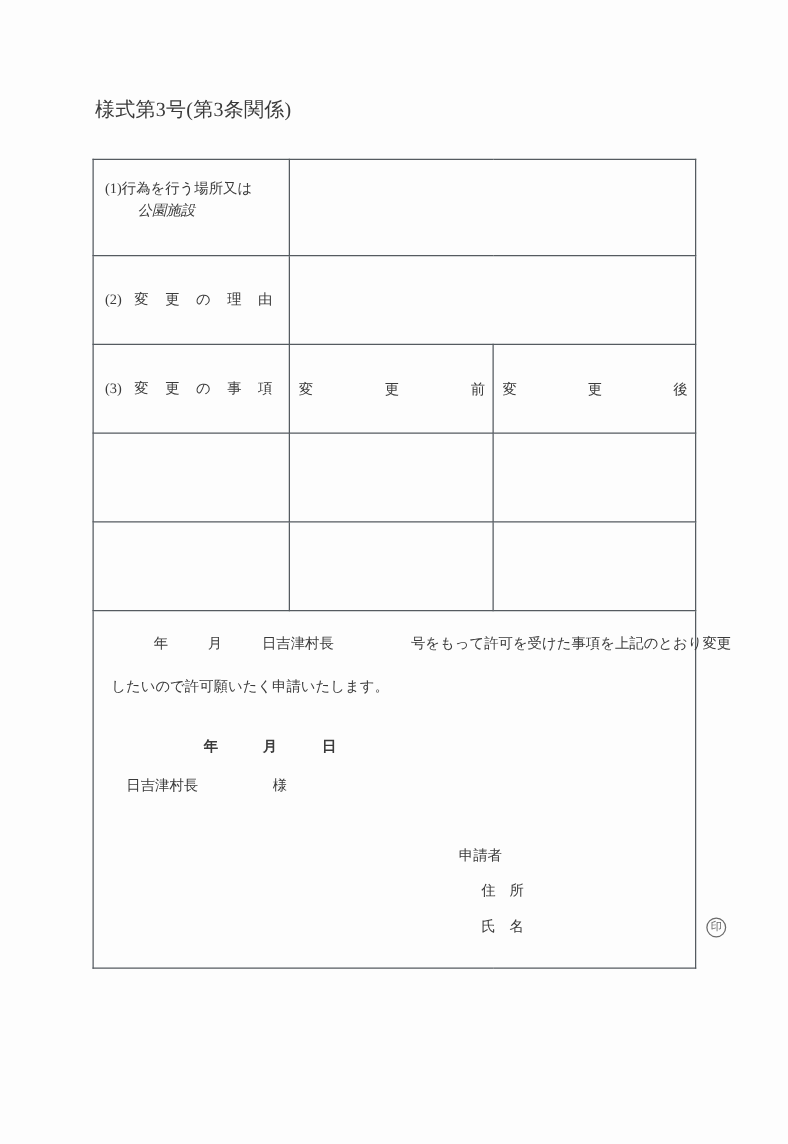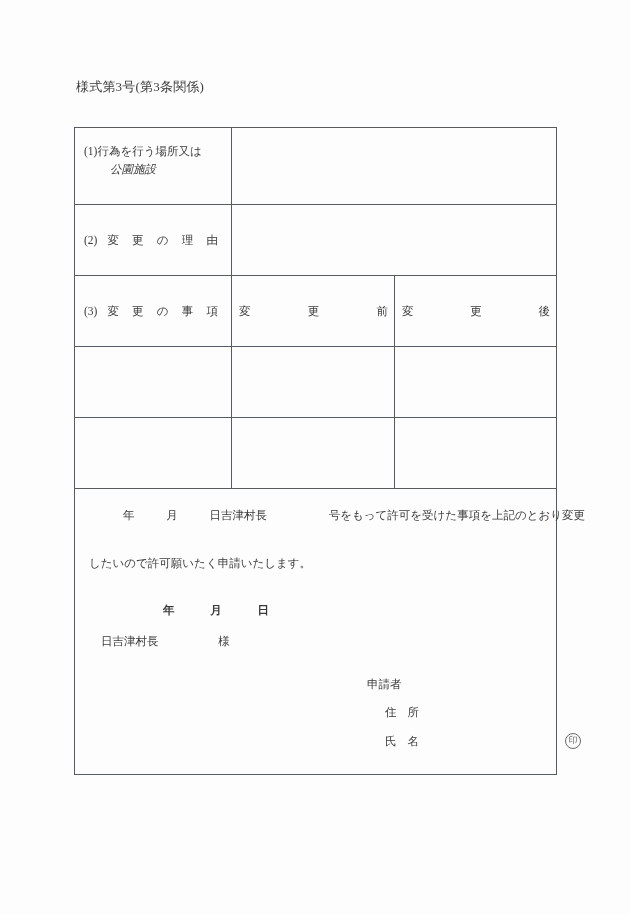--- a/index.html
+++ b/index.html
@@ -20,21 +20,21 @@
     position: absolute;
     inset: 0;
     background: #fdfdfd;
   }
 
   
   .form-code {
     position: absolute;
     left: 76px;
     top: 78px;
-    font-size: 13px;
+    font-size: 16px;
     letter-spacing: 0.2px;
     white-space: nowrap;
   }
   .doc-title {
     position: absolute;
     left: 74px;
     top: 102px;
     width: 482px;
     text-align: center;
     font-size: 12.5px;
@@ -111,42 +111,42 @@
     font-size: 11.5px;
   }
   .para-line1 {
     display: block;
     text-indent: 34px;
     line-height: 1.55;
     white-space: nowrap;
   }
   .para-line2 {
     display: block;
-    margin-top: 30px;
+    margin-top: 17px;
     line-height: 1.55;
   }
   .gap-s { display: inline-block; width: 26px; }
   .gap-m { display: inline-block; width: 30px; }
   .gap-l { display: inline-block; width: 56px; }
 
   .date-line {
     margin-top: 30px;
     padding-left: 74px;
     white-space: nowrap;
     font-weight: bold;
   }
   .addressee-line {
     margin-top: 16px;
     padding-left: 12px;
     white-space: nowrap;
   }
   .gap-sama { display: inline-block; width: 54px; }
 
   .applicant-block {
-    margin-top: 30px;
+    margin-top: 44px;
     padding-left: 278px;
     line-height: 1.0;
   }
   .ap-title { white-space: nowrap; }
   .ap-field {
     margin-top: 17px;
     padding-left: 18px;
     white-space: nowrap;
     position: relative;
     width: 196px;

